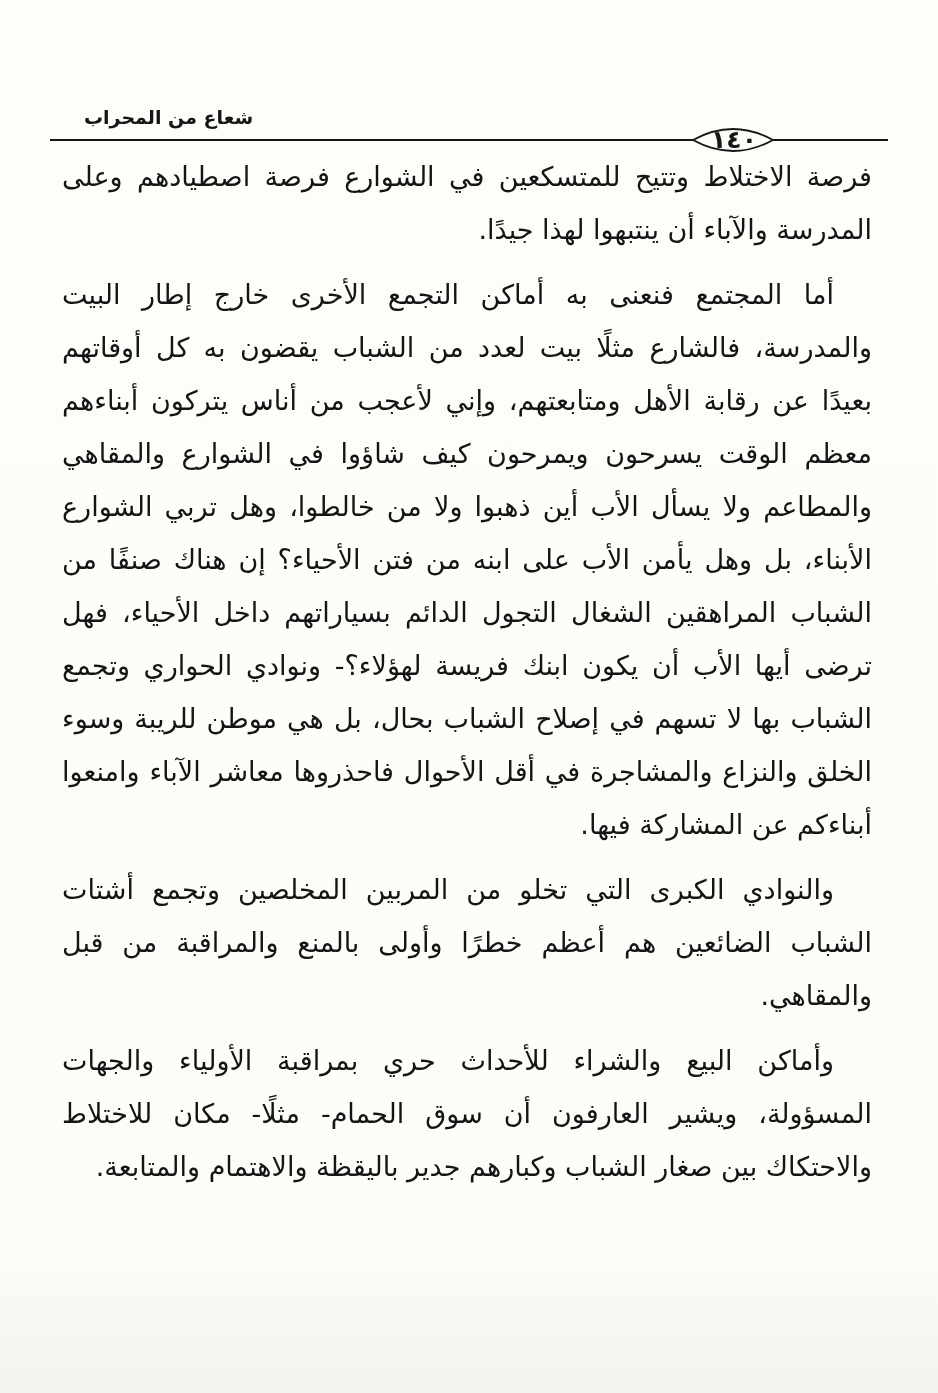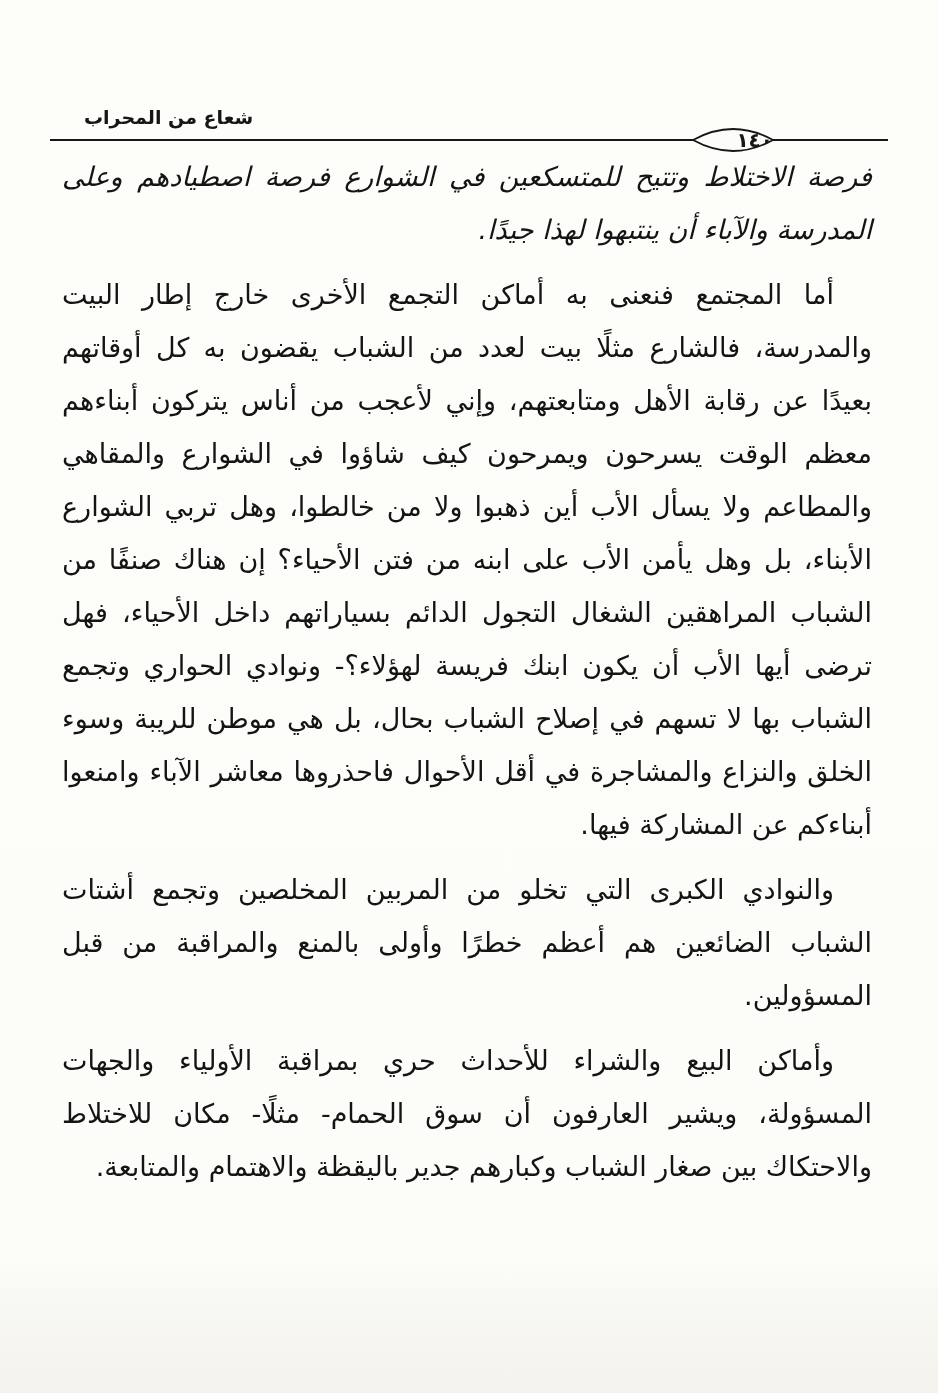--- a/index.html
+++ b/index.html
@@ -45,22 +45,22 @@
     left: 0;
     width: 938px;
     height: 44px;
   }
 
   .page-number {
     position: absolute;
     top: 95px;
     left: 695px;
     width: 78px;
-    text-align: right;
-    font-size: 20px;
+    text-align: center;
+    font-size: 25px;
     font-weight: bold;
     line-height: 26px;
   }
 
   
   .body-text {
     position: absolute;
     top: 150px;
     right: 66px;
     left: 62px;
@@ -69,21 +69,21 @@
   .para {
     direction: rtl;
     text-align: justify;
     font-size: 27px;
     line-height: 53px;
     text-indent: 38px;
     margin-bottom: 12px;
     color: #141414;
   }
 
-  .para.no-indent { text-indent: 0; font-style: italic; }
+  .para.no-indent { text-indent: 0; }
 </style>
 </head>
 <body>
 
 <div class="page">
 
   <header class="page-header">
 
     <div class="book-title">شعاع من المحراب</div>
 
@@ -95,20 +95,20 @@
     <div class="page-number">١٤٠</div>
 
   </header>
 
   <main class="body-text">
 
     <p class="para no-indent">فرصة الاختلاط وتتيح للمتسكعين في الشوارع فرصة اصطيادهم وعلى المدرسة والآباء أن ينتبهوا لهذا جيدًا.</p>
 
     <p class="para">أما المجتمع فنعنى به أماكن التجمع الأخرى خارج إطار البيت والمدرسة، فالشارع مثلًا بيت لعدد من الشباب يقضون به كل أوقاتهم بعيدًا عن رقابة الأهل ومتابعتهم، وإني لأعجب من أناس يتركون أبناءهم معظم الوقت يسرحون ويمرحون كيف شاؤوا في الشوارع والمقاهي والمطاعم ولا يسأل الأب أين ذهبوا ولا من خالطوا، وهل تربي الشوارع الأبناء، بل وهل يأمن الأب على ابنه من فتن الأحياء؟ إن هناك صنفًا من الشباب المراهقين الشغال التجول الدائم بسياراتهم داخل الأحياء، فهل ترضى أيها الأب أن يكون ابنك فريسة لهؤلاء؟- ونوادي الحواري وتجمع الشباب بها لا تسهم في إصلاح الشباب بحال، بل هي موطن للريبة وسوء الخلق والنزاع والمشاجرة في أقل الأحوال فاحذروها معاشر الآباء وامنعوا أبناءكم عن المشاركة فيها.</p>
 
-    <p class="para">والنوادي الكبرى التي تخلو من المربين المخلصين وتجمع أشتات الشباب الضائعين هم أعظم خطرًا وأولى بالمنع والمراقبة من قبل المسؤولين.</p>
+    <p class="para">والنوادي الكبرى التي تخلو من المربين المخلصين وتجمع أشتات الشباب الضائعين هم أعظم خطرًا وأولى بالمنع والمراقبة من قبل والمقاهي.</p>
 
 
     <p class="para">وأماكن البيع والشراء للأحداث حري بمراقبة الأولياء والجهات المسؤولة، ويشير العارفون أن سوق الحمام- مثلًا- مكان للاختلاط والاحتكاك بين صغار الشباب وكبارهم جدير باليقظة والاهتمام والمتابعة.</p>
 
   </main>
 
 </div>
 
 </body></html>

